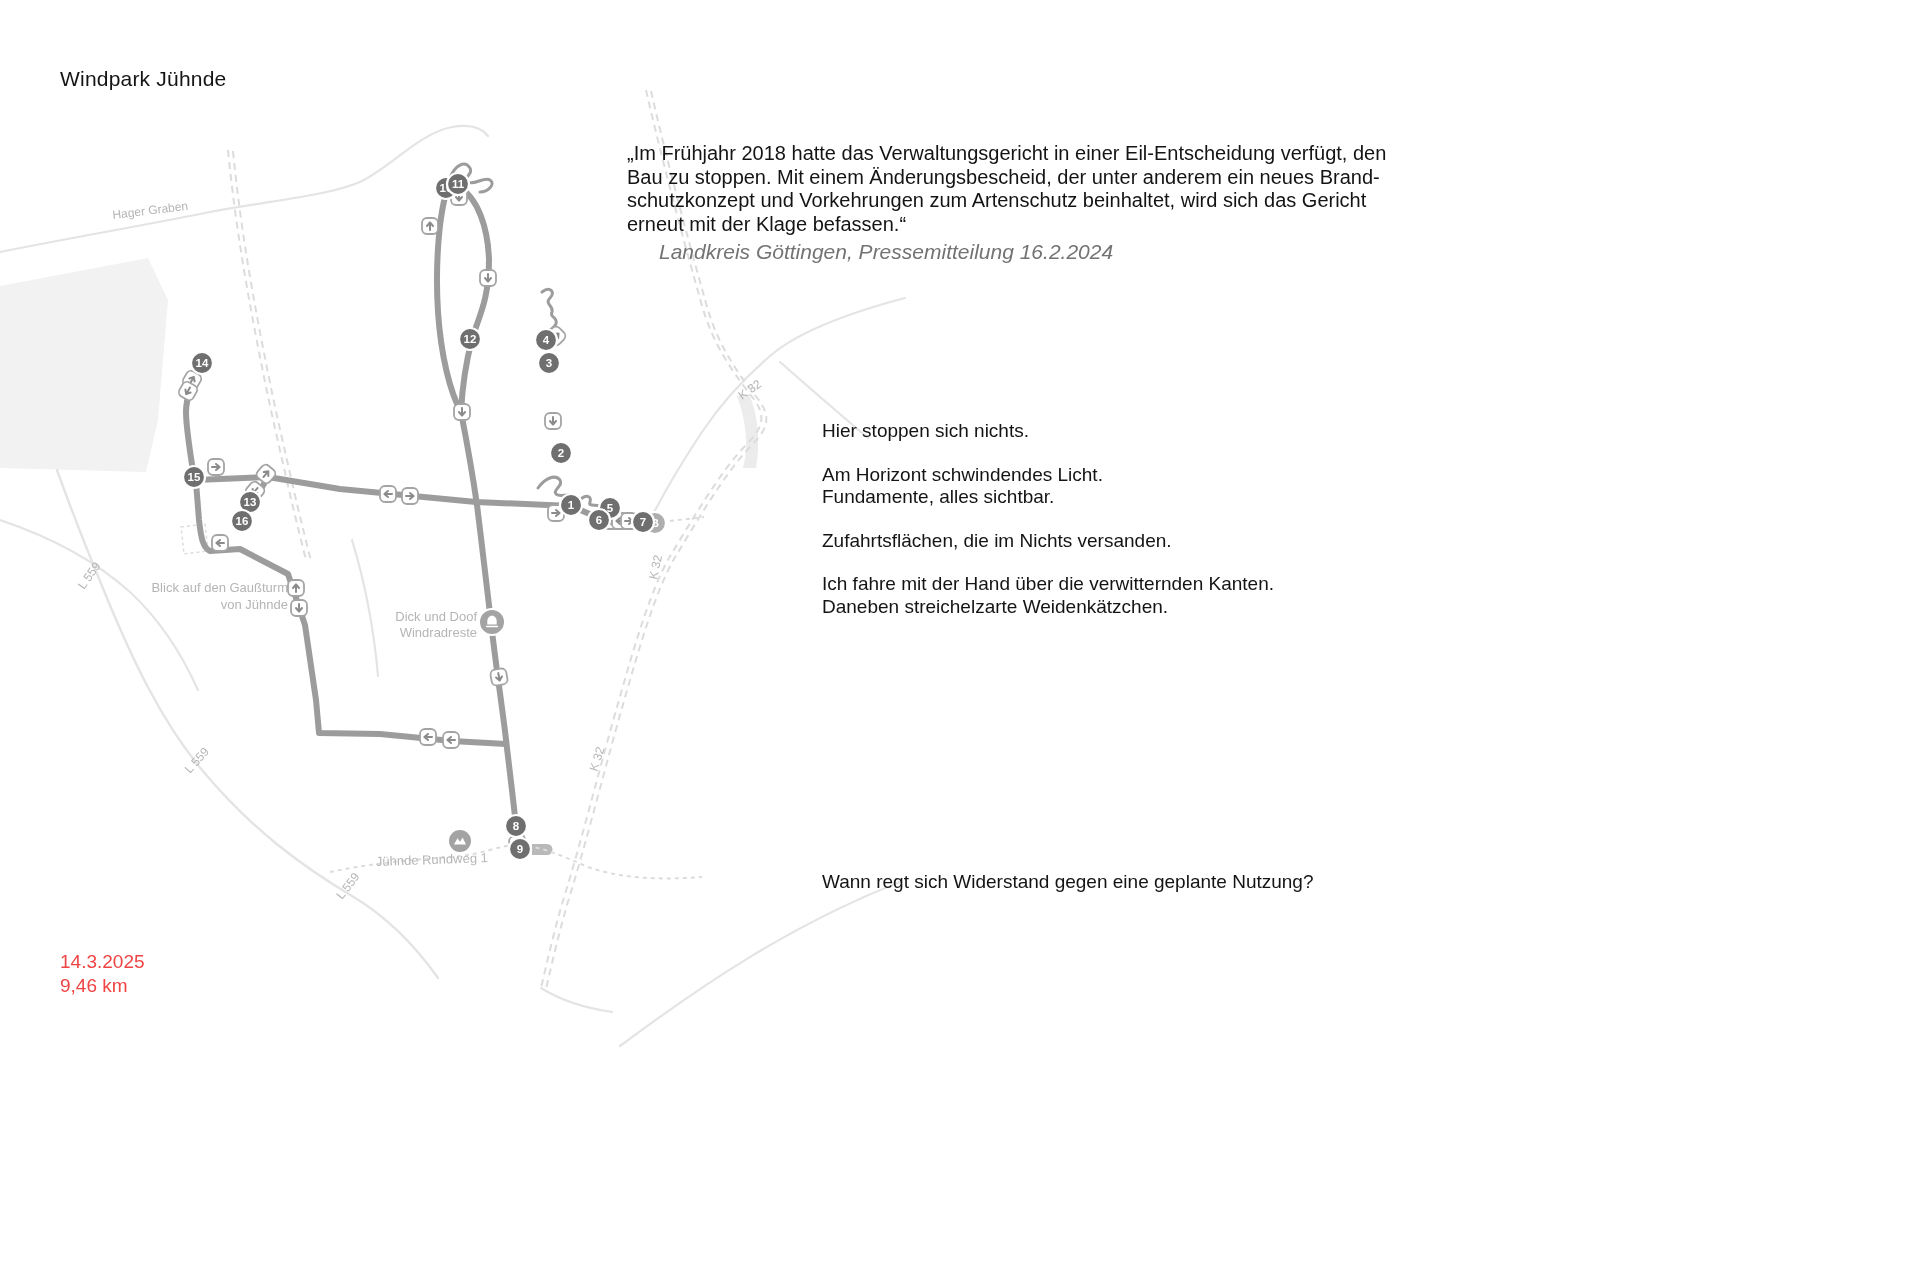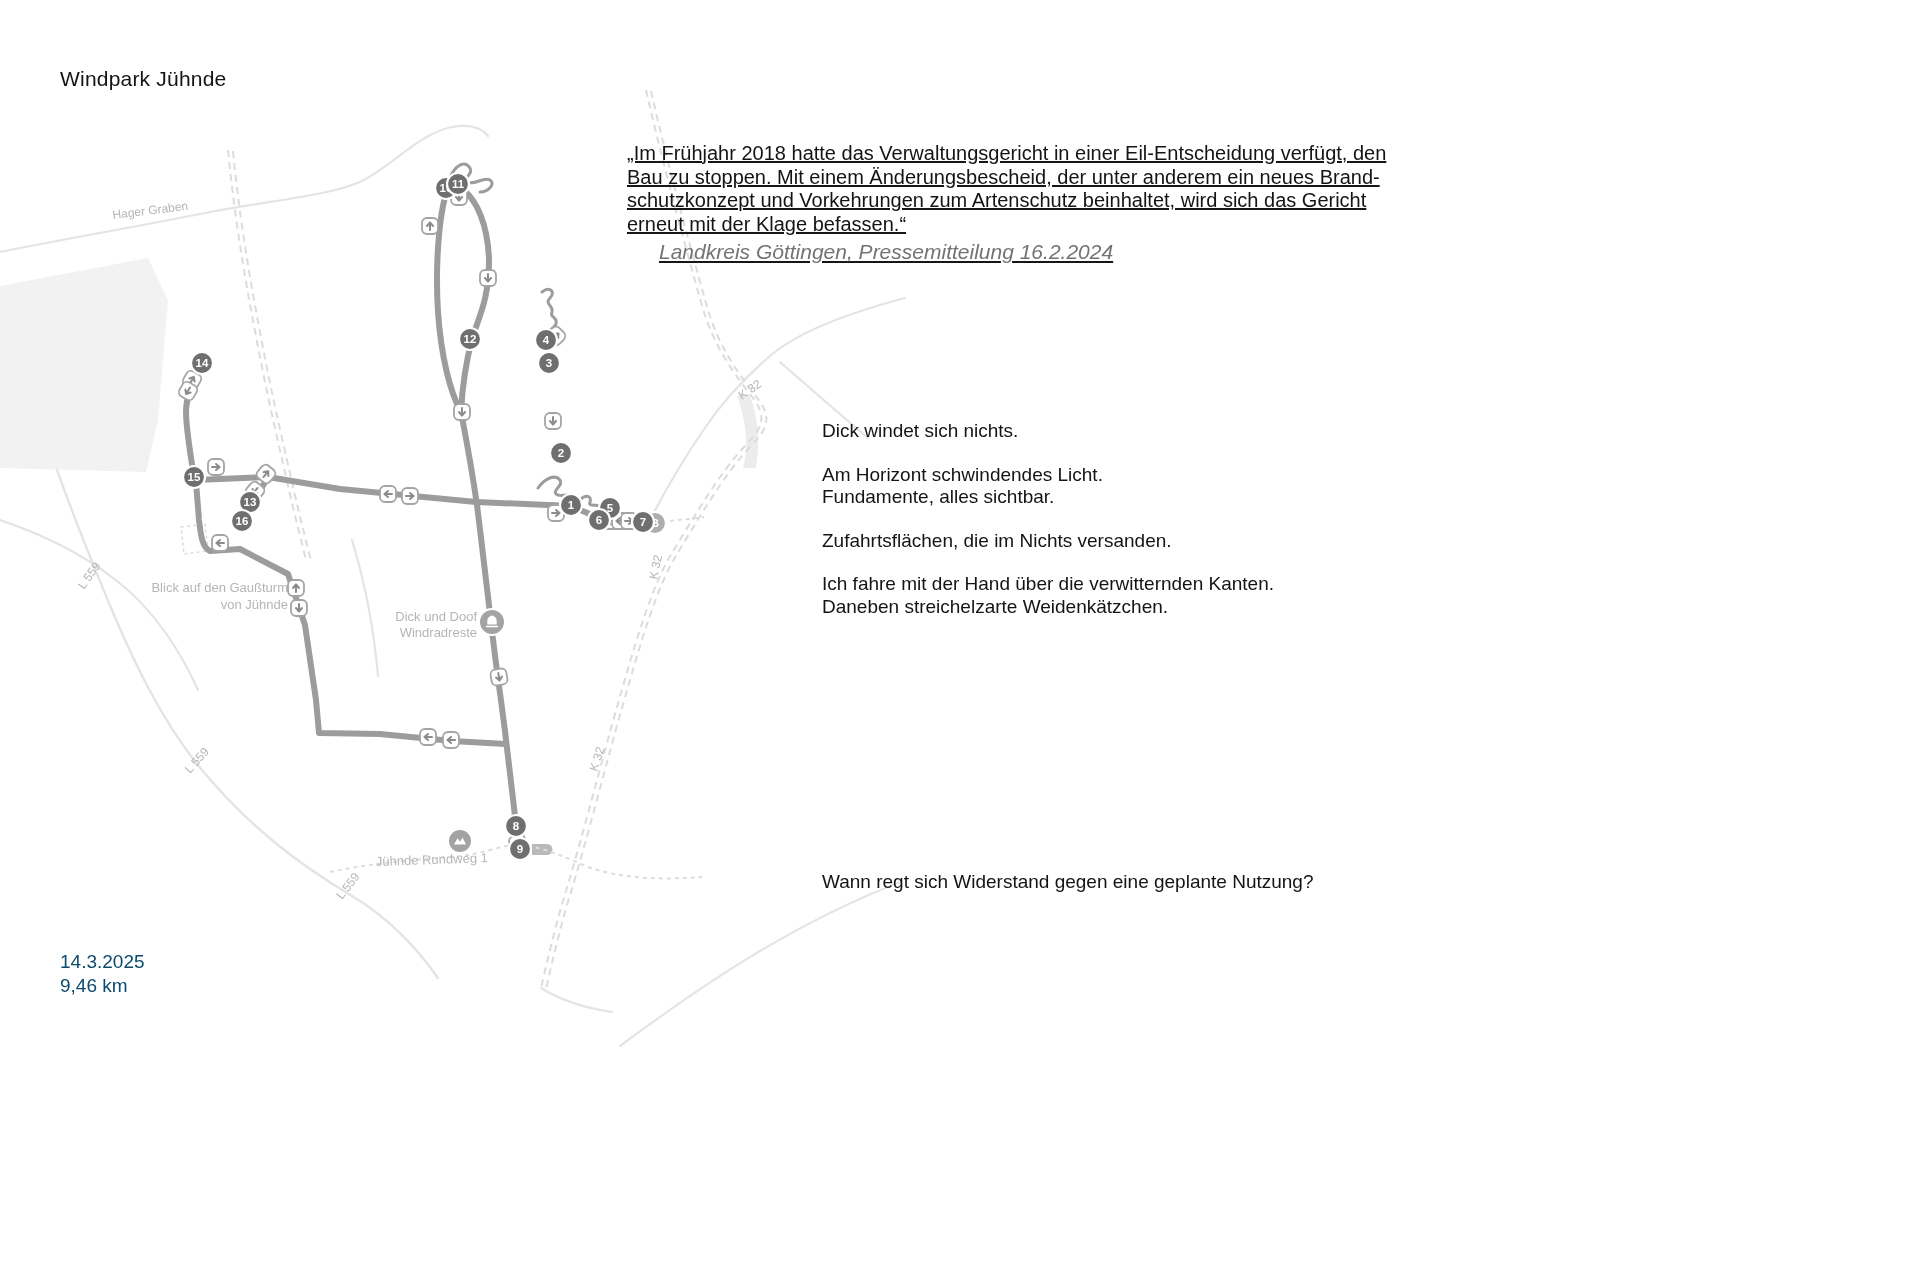--- a/index.html
+++ b/index.html
@@ -8,27 +8,27 @@
     background:#ffffff;
     font-family:"Liberation Sans","DejaVu Sans",sans-serif;
     color:#161616;
   }
   #map-svg{position:absolute;left:0;top:0;}
   #map-svg text{font-family:"Liberation Sans","DejaVu Sans",sans-serif;}
   .page-title{
     position:absolute;left:60px;top:53px;
     font-size:21px;font-weight:400;letter-spacing:.2px;color:#141414;
   }
-  .quote-block{position:absolute;left:627px;top:142px;width:860px;text-decoration:underline;}
+  .quote-block{position:absolute;left:627px;top:142px;width:860px;}
   .quote-text{font-size:20px;line-height:23.6px;white-space:pre-line;color:#141414;}
   .quote-source{font-size:21px;font-style:italic;margin-top:4px;color:#737373;margin-left:32px;}
   .poem-block{position:absolute;left:822px;top:420px;width:560px;font-size:19px;line-height:22.5px;color:#141414;}
   .poem-block p{margin:0 0 21px 0;white-space:pre-line;}
   .poem-question{margin-top:87px;}
-  .footer-block{position:absolute;left:60px;top:950px;font-size:19px;line-height:24px;color:#0c4a6e;}
+  .footer-block{position:absolute;left:60px;top:950px;font-size:19px;line-height:24px;color:#ef4444;}
 </style>
 </head>
 <body>
 
 <svg id="map-svg" width="1920" height="1288" viewBox="0 0 1920 1288" aria-hidden="true">
     <path d="M0,286 L148,258 L168,300 L158,420 L146,472 L0,468 Z" fill="#f2f2f2"></path>
     <path d="M737,396 C746,420 749,448 743,468 L756,468 C761,440 757,412 749,394 Z" fill="#ececec"></path>
     <path d="M532,844 L547,844 A5.5,5.5 0 0 1 547,855 L532,855 Z" fill="#b9b9b9"></path>
     <path d="M181,527 L205,524 L208,551 L184,554 Z" fill="none" stroke="#dcdcdc" stroke-width="1.5" stroke-dasharray="3,3"></path>
     <path d="M0,252 C70,238 140,226 205,213 C272,200 330,196 362,181 C392,166 420,133 452,127 C470,124 482,128 488,136" fill="none" stroke="#e4e4e4" stroke-width="2.2" stroke-linecap="round"></path>
@@ -247,21 +247,21 @@
 <div class="quote-block">
   <div class="quote-text">„Im Frühjahr 2018 hatte das Verwaltungsgericht in einer Eil-Entscheidung verfügt, den
 Bau zu stoppen. Mit einem Änderungsbescheid, der unter anderem ein neues Brand-
 schutzkonzept und Vorkehrungen zum Artenschutz beinhaltet, wird sich das Gericht
 erneut mit der Klage befassen.“</div>
   <div class="quote-source">Landkreis Göttingen, Pressemitteilung 16.2.2024</div>
 </div>
 
 <div class="poem-block">
 
-<p>Dick windet sich nichts.</p>
+<p>Hier stoppen sich nichts.</p>
     <p>Am Horizont schwindendes Licht.
 Fundamente, alles sichtbar.</p>
     <p>Zufahrtsflächen, die im Nichts versanden.</p>
     <p>Ich fahre mit der Hand über die verwitternden Kanten.
 Daneben streichelzarte Weidenkätzchen.</p>
   </div>
 <div class="poem-block poem-question" style="top:784px">Wann regt sich Widerstand gegen eine geplante Nutzung?</div>
 
 <div class="footer-block">
   <div>14.3.2025</div>

